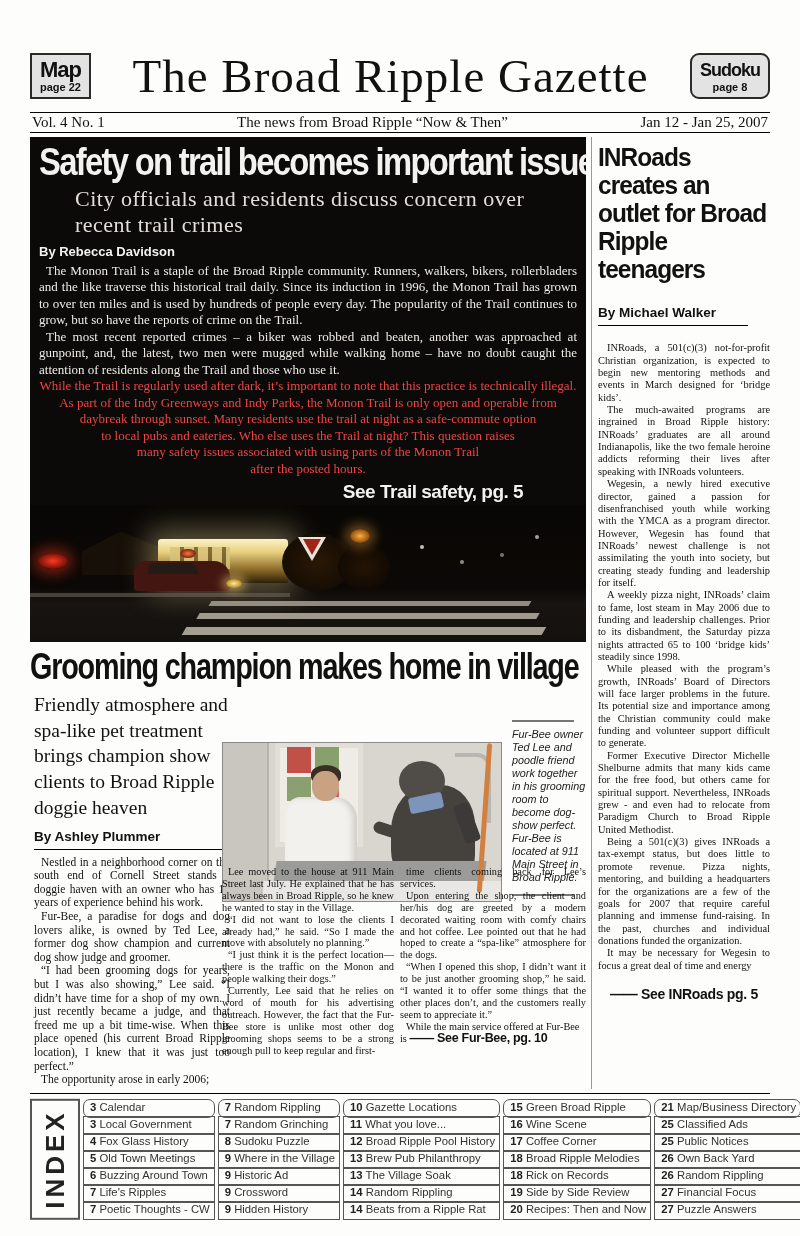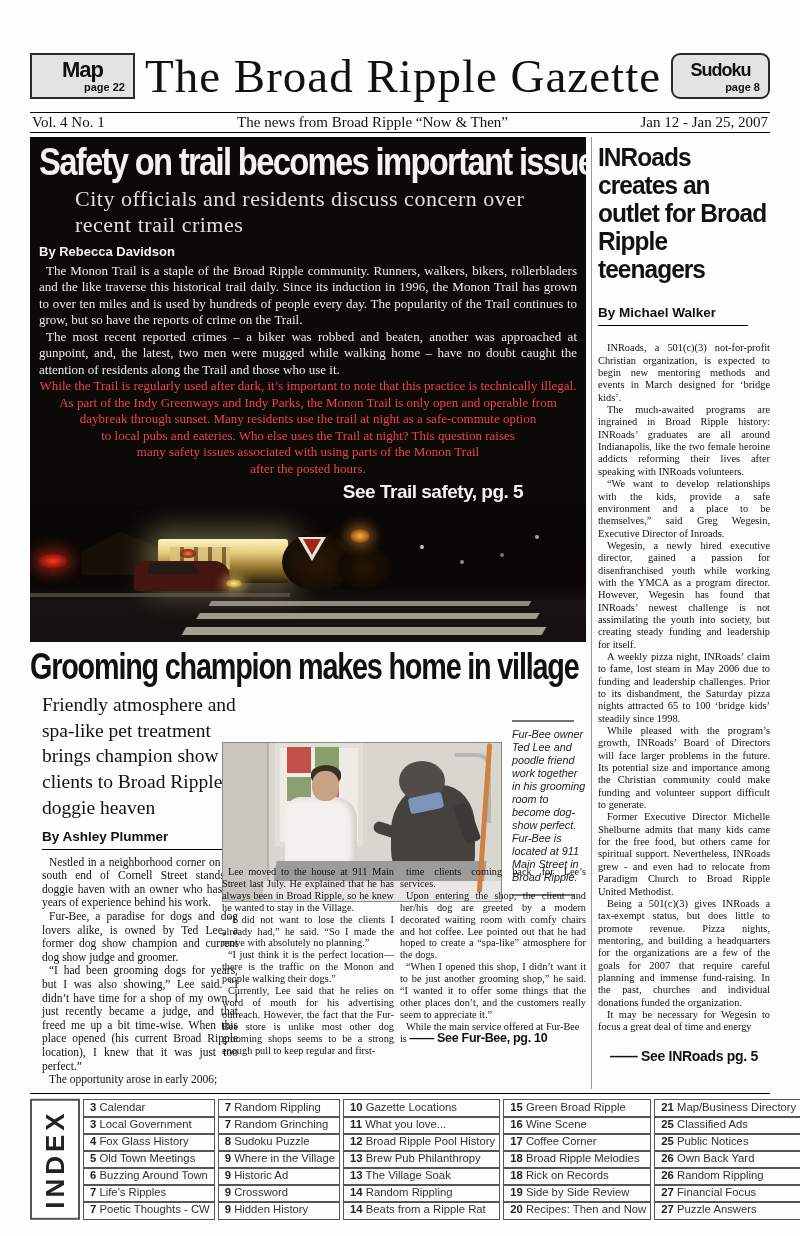--- a/index.html
+++ b/index.html
@@ -7,21 +7,21 @@
   .page {
     width:800px; height:1236px; background:#fdfdfb; margin:0 auto;
     font-family:"Liberation Serif", serif; color:#111; overflow:hidden;
     padding:46px 30px 8px 30px; position:relative;
   }
   
   .masthead { display:flex; align-items:center; justify-content:space-between; height:60px; }
   .teaser { background:#e3e3e3; border:2px solid #2a2a2a; text-align:center;
             font-family:"Liberation Sans", sans-serif; padding:4px 8px; }
   .teaser .t1 { font-weight:bold; font-size:22px; line-height:22px; letter-spacing:-1px;}
-  .teaser .t2 { font-weight:bold; font-size:11px;margin-left:44px; }
+  .teaser .t2 { font-weight:bold; font-size:11px; }
   .teaser.round { border-radius:9px; }
   .mast-title { font-size:47px; letter-spacing:1px; font-family:"Liberation Serif", serif; white-space:nowrap; }
   .rule { border-top:1.5px solid #000; margin-top:6px; }
   .folio { display:flex; justify-content:space-between; align-items:center;
            font-size:15px; padding:1px 2px; }
   .rule2 { border-top:1.5px solid #000; margin-bottom:4px; }
   
   .content { display:flex; height:952px; }
   .leftcol { width:556px; }
   .vdivider { width:1px; background:#999; margin:0 6px 0 5px; }
@@ -108,21 +108,21 @@
   .in-jump { font-family:"Liberation Sans", sans-serif; font-weight:bold; font-size:14px; text-align:center; margin-top:14px; letter-spacing:-.3px;}
   
   .footer { border-top:1.5px solid #000; margin-top:4px; padding-top:5px; }
   .ixwrap { display:flex; gap:3px; }
   .ixlabel { width:50px; border:2px solid #555; display:flex; align-items:center; justify-content:center;
     font-family:"Liberation Sans", sans-serif; font-weight:bold; font-size:26px; letter-spacing:4px;
     writing-mode:vertical-rl; transform:rotate(180deg); color:#222; }
   .ixcol { flex:1; display:flex; flex-direction:column; }
   .ixcell { border:1.8px solid #555; margin-top:-1.8px; padding:1px 4px 1px 6px; height:18.8px;
     font-family:"Liberation Sans", sans-serif; font-size:11.3px; color:#333; white-space:nowrap; overflow:hidden;}
-  .ixcell:first-child { margin-top:0; }
+  .ixcell:first-child { margin-top:0;border-radius:7px; }
   .ixcell b { color:#222; }
 </style>
 </head>
 <body>
 
 <div class="page">
 
   <div class="masthead">
     <div class="teaser">
       <div class="t1">Map</div>
@@ -186,21 +186,21 @@
           <div class="np-xfar1"></div>
           <div class="np-xfar2"></div>
           <div class="np-xfar3"></div>
 
         </div>
       </div>
 
       <div class="grooming">
         <div class="groom-headline">Grooming champion makes home in village</div>
 
-        <div class="g-abs col1" style="left:12px; top:50px; width:196px;">
+        <div class="g-abs col1" style="left:4px; top:50px; width:196px;">
           <div class="standfirst">Friendly atmosphere and spa-like pet treatment brings champion show clients to Broad Ripple doggie heaven</div>
           <div class="byline-blk">By Ashley Plummer</div>
           <div class="bodytxt">
             <p>Nestled in a neighborhood corner on the south end of Cornell Street stands a doggie haven with an owner who has 15 years of experience behind his work.</p>
             <p>Fur-Bee, a paradise for dogs and dog lovers alike, is owned by Ted Lee, a former dog show champion and current dog show judge and groomer.</p>
             <p>“I had been grooming dogs for years, but I was also showing,” Lee said. “I didn’t have time for a shop of my own. I just recently became a judge, and that freed me up a bit time-wise. When this place opened (his current Broad Ripple location), I knew that it was just too perfect.”</p>
             <p>The opportunity arose in early 2006;</p>
           </div>
         </div>
 
@@ -251,21 +251,20 @@
     </div>
 
     <div class="vdivider"></div>
 
     <div class="rightcol">
       <div class="in-headline">INRoads creates an outlet for Broad Ripple teenagers</div>
       <div class="byline-blk">By Michael Walker</div>
       <div class="in-body">
         <p>INRoads, a 501(c)(3) not-for-profit Christian organization, is expected to begin new mentoring methods and events in March designed for ‘bridge kids’.</p>
         <p>The much-awaited programs are ingrained in Broad Ripple history: INRoads’ graduates are all around Indianapolis, like the two female heroine addicts reforming their lives after speaking with INRoads volunteers.</p>
-        <p>“We want to develop relationships with the kids, provide a safe environment and a place to be themselves,” said Greg Wegesin, Executive Director of Inroads.</p>
         <p>Wegesin, a newly hired executive director, gained a passion for disenfranchised youth while working with the YMCA as a program director. However, Wegesin has found that INRoads’ newest challenge is not assimilating the youth into society, but creating steady funding and leadership for itself.</p>
         <p>A weekly pizza night, INRoads’ claim to fame, lost steam in May 2006 due to funding and leadership challenges. Prior to its disbandment, the Saturday pizza nights attracted 65 to 100 ‘bridge kids’ steadily since 1998.</p>
         <p>While pleased with the program’s growth, INRoads’ Board of Directors will face larger problems in the future. Its potential size and importance among the Christian community could make funding and volunteer support difficult to generate.</p>
         <p>Former Executive Director Michelle Shelburne admits that many kids came for the free food, but others came for spiritual support. Nevertheless, INRoads grew  - and even had to relocate from Paradigm Church to Broad Ripple United Methodist.</p>
         <p>Being a 501(c)(3) gives INRoads a tax-exempt status, but does little to promote revenue.  Pizza nights, mentoring, and building a headquarters for the organizations are a few of the goals for 2007 that require careful planning and immense fund-raising. In the past, churches and individual donations funded the organization.</p>
         <p>It may be necessary for Wegesin to focus a great deal of time and energy</p>
       </div>
       <div class="in-jump">—— See INRoads pg. 5</div>
     </div>
   </div>

